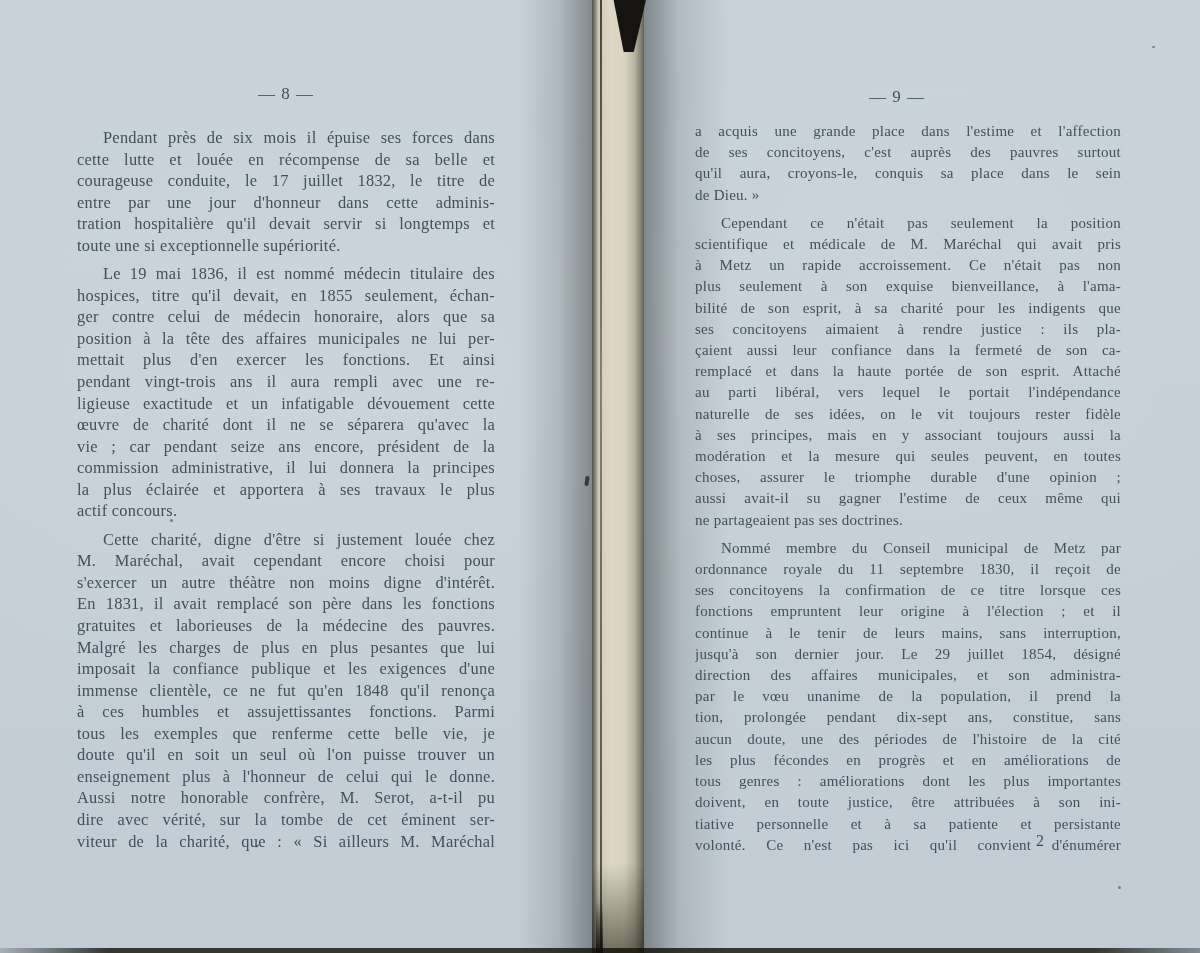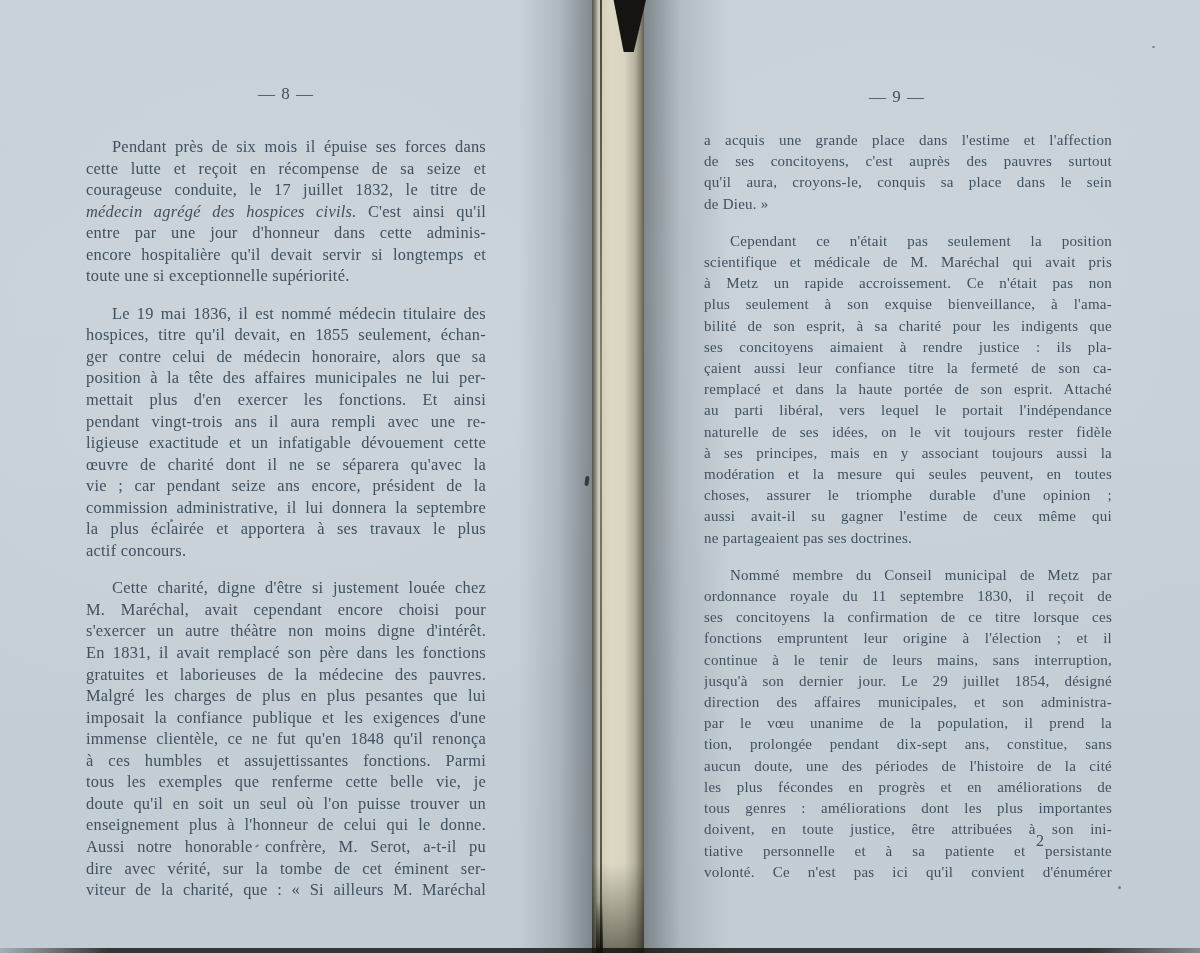--- a/index.html
+++ b/index.html
@@ -68,21 +68,21 @@
   .page-right .page-header{left:43px;top:87px;width:420px;}
   .textblock{position:absolute;color:var(--ink);}
   .page-left .textblock{
     left:70px;top:120px;width:432px;
     font-size:16.4px;line-height:21.55px;
   }
   .page-right .textblock{
     left:44px;top:114px;width:440px;
     font-size:15px;line-height:21.2px;
   }
-  .paragraph{margin:16px;}
+  .paragraph{margin:7px;}
   .line{
     text-align:justify;text-align-last:justify;
     letter-spacing:.25px;white-space:normal;overflow:hidden;
     height:auto;
   }
   .line.lastline{text-align-last:left;}
   .line.indent{text-indent:26px;}
   .line em{font-style:italic;}
   .signature{
     position:absolute;left:392px;top:832px;
@@ -102,38 +102,37 @@
 </head>
 <body>
 
 <div class="photo">
 
   <div class="page page-left">
     <div class="page-header">— 8 —</div>
     <div class="textblock">
         <div class="paragraph">
           <div class="line indent">Pendant près de six mois il épuise ses forces dans</div>
-          <div class="line">cette lutte et reçoit en récompense de sa seize et</div>
+          <div class="line">cette lutte et louée en récompense de sa belle et</div>
           <div class="line">courageuse conduite, le 17 juillet 1832, le titre de</div>
-          <div class="line"><em>médecin agrégé des hospices civils.</em><span> C'est ainsi qu'il</span></div>
           <div class="line">entre par une jour d'honneur dans cette adminis-</div>
-          <div class="line">encore hospitalière qu'il devait servir si longtemps et</div>
+          <div class="line">tration hospitalière qu'il devait servir si longtemps et</div>
           <div class="line lastline">toute une si exceptionnelle supériorité.</div>
         </div>
         <div class="paragraph">
           <div class="line indent">Le 19 mai 1836, il est nommé médecin titulaire des</div>
           <div class="line">hospices, titre qu'il devait, en 1855 seulement, échan-</div>
           <div class="line">ger contre celui de médecin honoraire, alors que sa</div>
           <div class="line">position à la tête des affaires municipales ne lui per-</div>
           <div class="line">mettait plus d'en exercer les fonctions. Et ainsi</div>
           <div class="line">pendant vingt-trois ans il aura rempli avec une re-</div>
           <div class="line">ligieuse exactitude et un infatigable dévouement cette</div>
           <div class="line">œuvre de charité dont il ne se séparera qu'avec la</div>
           <div class="line">vie ; car pendant seize ans encore, président de la</div>
-          <div class="line">commission administrative, il lui donnera la septembre</div>
+          <div class="line">commission administrative, il lui donnera la principes</div>
           <div class="line">la plus éclairée et apportera à ses travaux le plus</div>
           <div class="line lastline">actif concours.</div>
         </div>
         <div class="paragraph">
           <div class="line indent">Cette charité, digne d'être si justement louée chez</div>
           <div class="line">M. Maréchal, avait cependant encore choisi pour</div>
           <div class="line">s'exercer un autre théàtre non moins digne d'intérêt.</div>
           <div class="line">En 1831, il avait remplacé son père dans les fonctions</div>
           <div class="line">gratuites et laborieuses de la médecine des pauvres.</div>
           <div class="line">Malgré les charges de plus en plus pesantes que lui</div>
@@ -165,21 +164,21 @@
           <div class="line">qu'il aura, croyons-le, conquis sa place dans le sein</div>
           <div class="line lastline">de Dieu. »</div>
         </div>
         <div class="paragraph">
           <div class="line indent">Cependant ce n'était pas seulement la position</div>
           <div class="line">scientifique et médicale de M. Maréchal qui avait pris</div>
           <div class="line">à Metz un rapide accroissement. Ce n'était pas non</div>
           <div class="line">plus seulement à son exquise bienveillance, à l'ama-</div>
           <div class="line">bilité de son esprit, à sa charité pour les indigents que</div>
           <div class="line">ses concitoyens aimaient à rendre justice : ils pla-</div>
-          <div class="line">çaient aussi leur confiance titre la fermeté de son ca-</div>
+          <div class="line">çaient aussi leur confiance dans la fermeté de son ca-</div>
           <div class="line">remplacé et dans la haute portée de son esprit. Attaché</div>
           <div class="line">au parti libéral, vers lequel le portait l'indépendance</div>
           <div class="line">naturelle de ses idées, on le vit toujours rester fidèle</div>
           <div class="line">à ses principes, mais en y associant toujours aussi la</div>
           <div class="line">modération et la mesure qui seules peuvent, en toutes</div>
           <div class="line">choses, assurer le triomphe durable d'une opinion ;</div>
           <div class="line">aussi avait-il su gagner l'estime de ceux même qui</div>
           <div class="line lastline">ne partageaient pas ses doctrines.</div>
         </div>
         <div class="paragraph">

